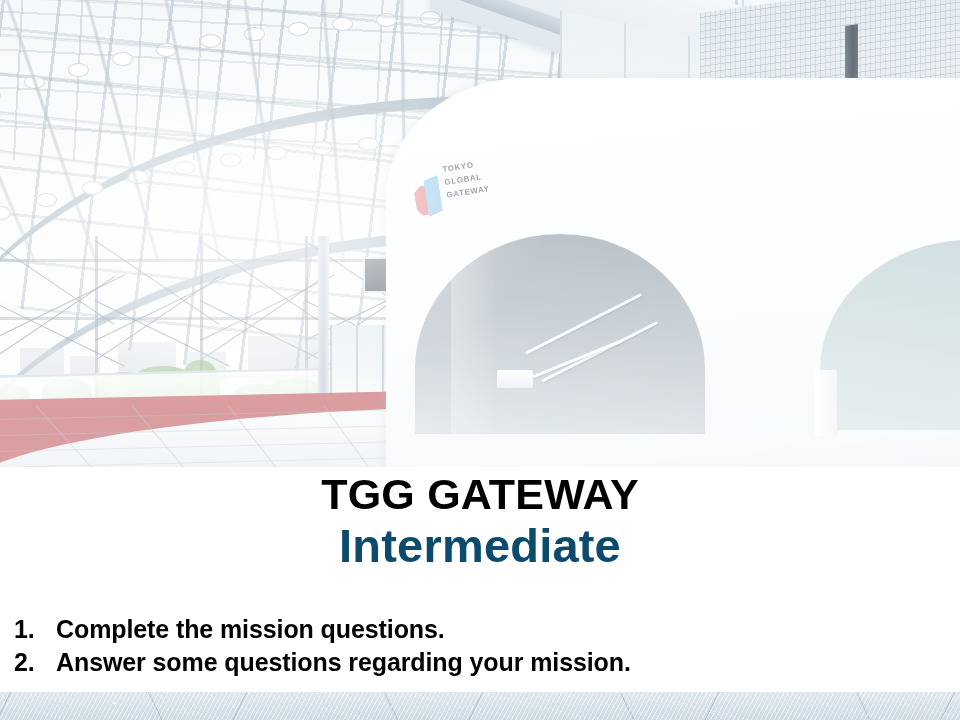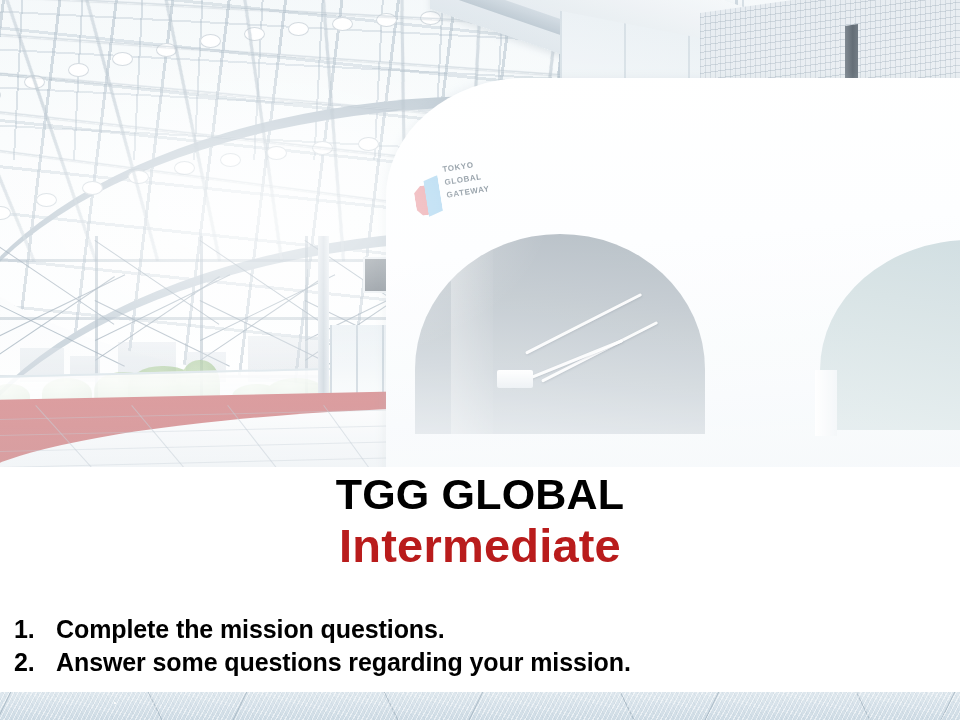--- a/index.html
+++ b/index.html
@@ -667,22 +667,22 @@
         <div>TOKYO</div>
         <div>GLOBAL</div>
         <div>GATEWAY</div>
       </div>
     </div>
 
     <div class="haze"></div>
   </div>
 
   <div id="text-panel">
-    <div class="title-main" style="color: rgb(0, 0, 0);">TGG GLOBAL</div>
-    <div class="title-sub" id="title-sub" style="color: #b91c1c;">Intermediate</div>
+    <div class="title-main" style="color: rgb(0, 0, 0);">TGG GATEWAY</div>
+    <div class="title-sub" id="title-sub" style="color: #0c4a6e;">Intermediate</div>
 
     <div class="steps" id="steps">
         <div class="step">
           <span class="step-num">1.</span>
           <span class="step-text">Complete the mission questions.</span>
         </div>
         <div class="step">
           <span class="step-num">2.</span>
           <span class="step-text">Answer some questions regarding your mission.</span>
         </div>

